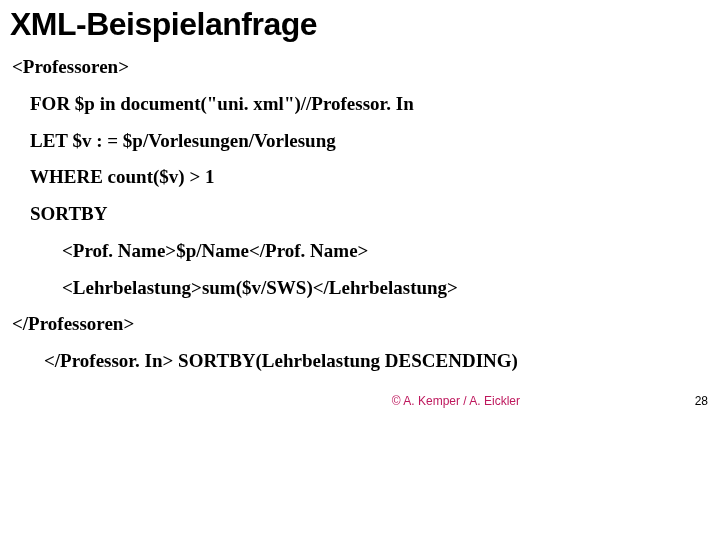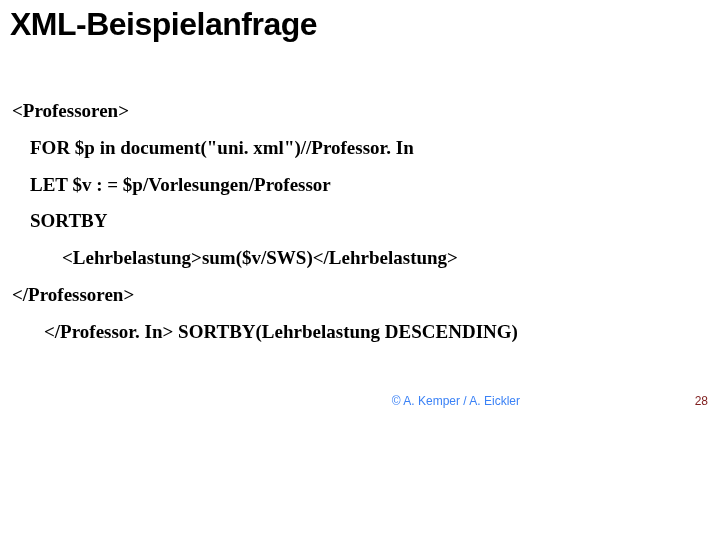--- a/index.html
+++ b/index.html
@@ -20,21 +20,20 @@
   }
   .title {
     font-family: Arial, Helvetica, sans-serif;
     font-weight: 900;
     font-size: 32px;
     padding: 6px 10px 6px 10px;
     letter-spacing: -0.5px;
   }
   .body {
     padding: 6px 12px 0 12px;
-    margin-top: 44px;
   }
   .line {
     font-weight: 700;
     font-size: 19px;
     line-height: 1.25;
     margin-bottom: 13px;
     white-space: pre;
   }
   .i1 { padding-left: 18px; }
   .i2 { padding-left: 32px; }
@@ -46,41 +45,43 @@
     width: 720px;
     box-sizing: border-box;
     padding: 0 18px;
     font-family: Arial, Helvetica, sans-serif;
     font-size: 12px;
   }
   .copyright {
     position: absolute;
     right: 200px;
     bottom: 0;
-    color: #3b82f6;
+    color: #be185d;
   }
   .pagenum {
     position: absolute;
     right: 12px;
     bottom: 0;
-    color: #7f1d1d;
+    color: #000000;
   }
 </style>
 </head>
 <body>
 
 <div class="slide">
 
   <div class="title">XML-Beispielanfrage</div>
 
   <div class="body">
     <div class="line">&lt;Professoren&gt;</div>
     <div class="line i1">FOR $p in document("uni. xml")//Professor. In</div>
-    <div class="line i1">LET $v : = $p/Vorlesungen/Professor</div>
+    <div class="line i1">LET $v : = $p/Vorlesungen/Vorlesung</div>
+    <div class="line i1">WHERE count($v) &gt; 1</div>
     <div class="line i1">SORTBY</div>
+    <div class="line i3">&lt;Prof. Name&gt;$p/Name&lt;/Prof. Name&gt;</div>
     <div class="line i3">&lt;Lehrbelastung&gt;sum($v/SWS)&lt;/Lehrbelastung&gt;</div>
     <div class="line">&lt;/Professoren&gt;</div>
     <div class="line i2">&lt;/Professor. In&gt; SORTBY(Lehrbelastung DESCENDING)</div>
   </div>
 
   <div class="footer">
     <span class="copyright">© A. Kemper / A. Eickler</span>
     <span class="pagenum">28</span>
   </div>
 

